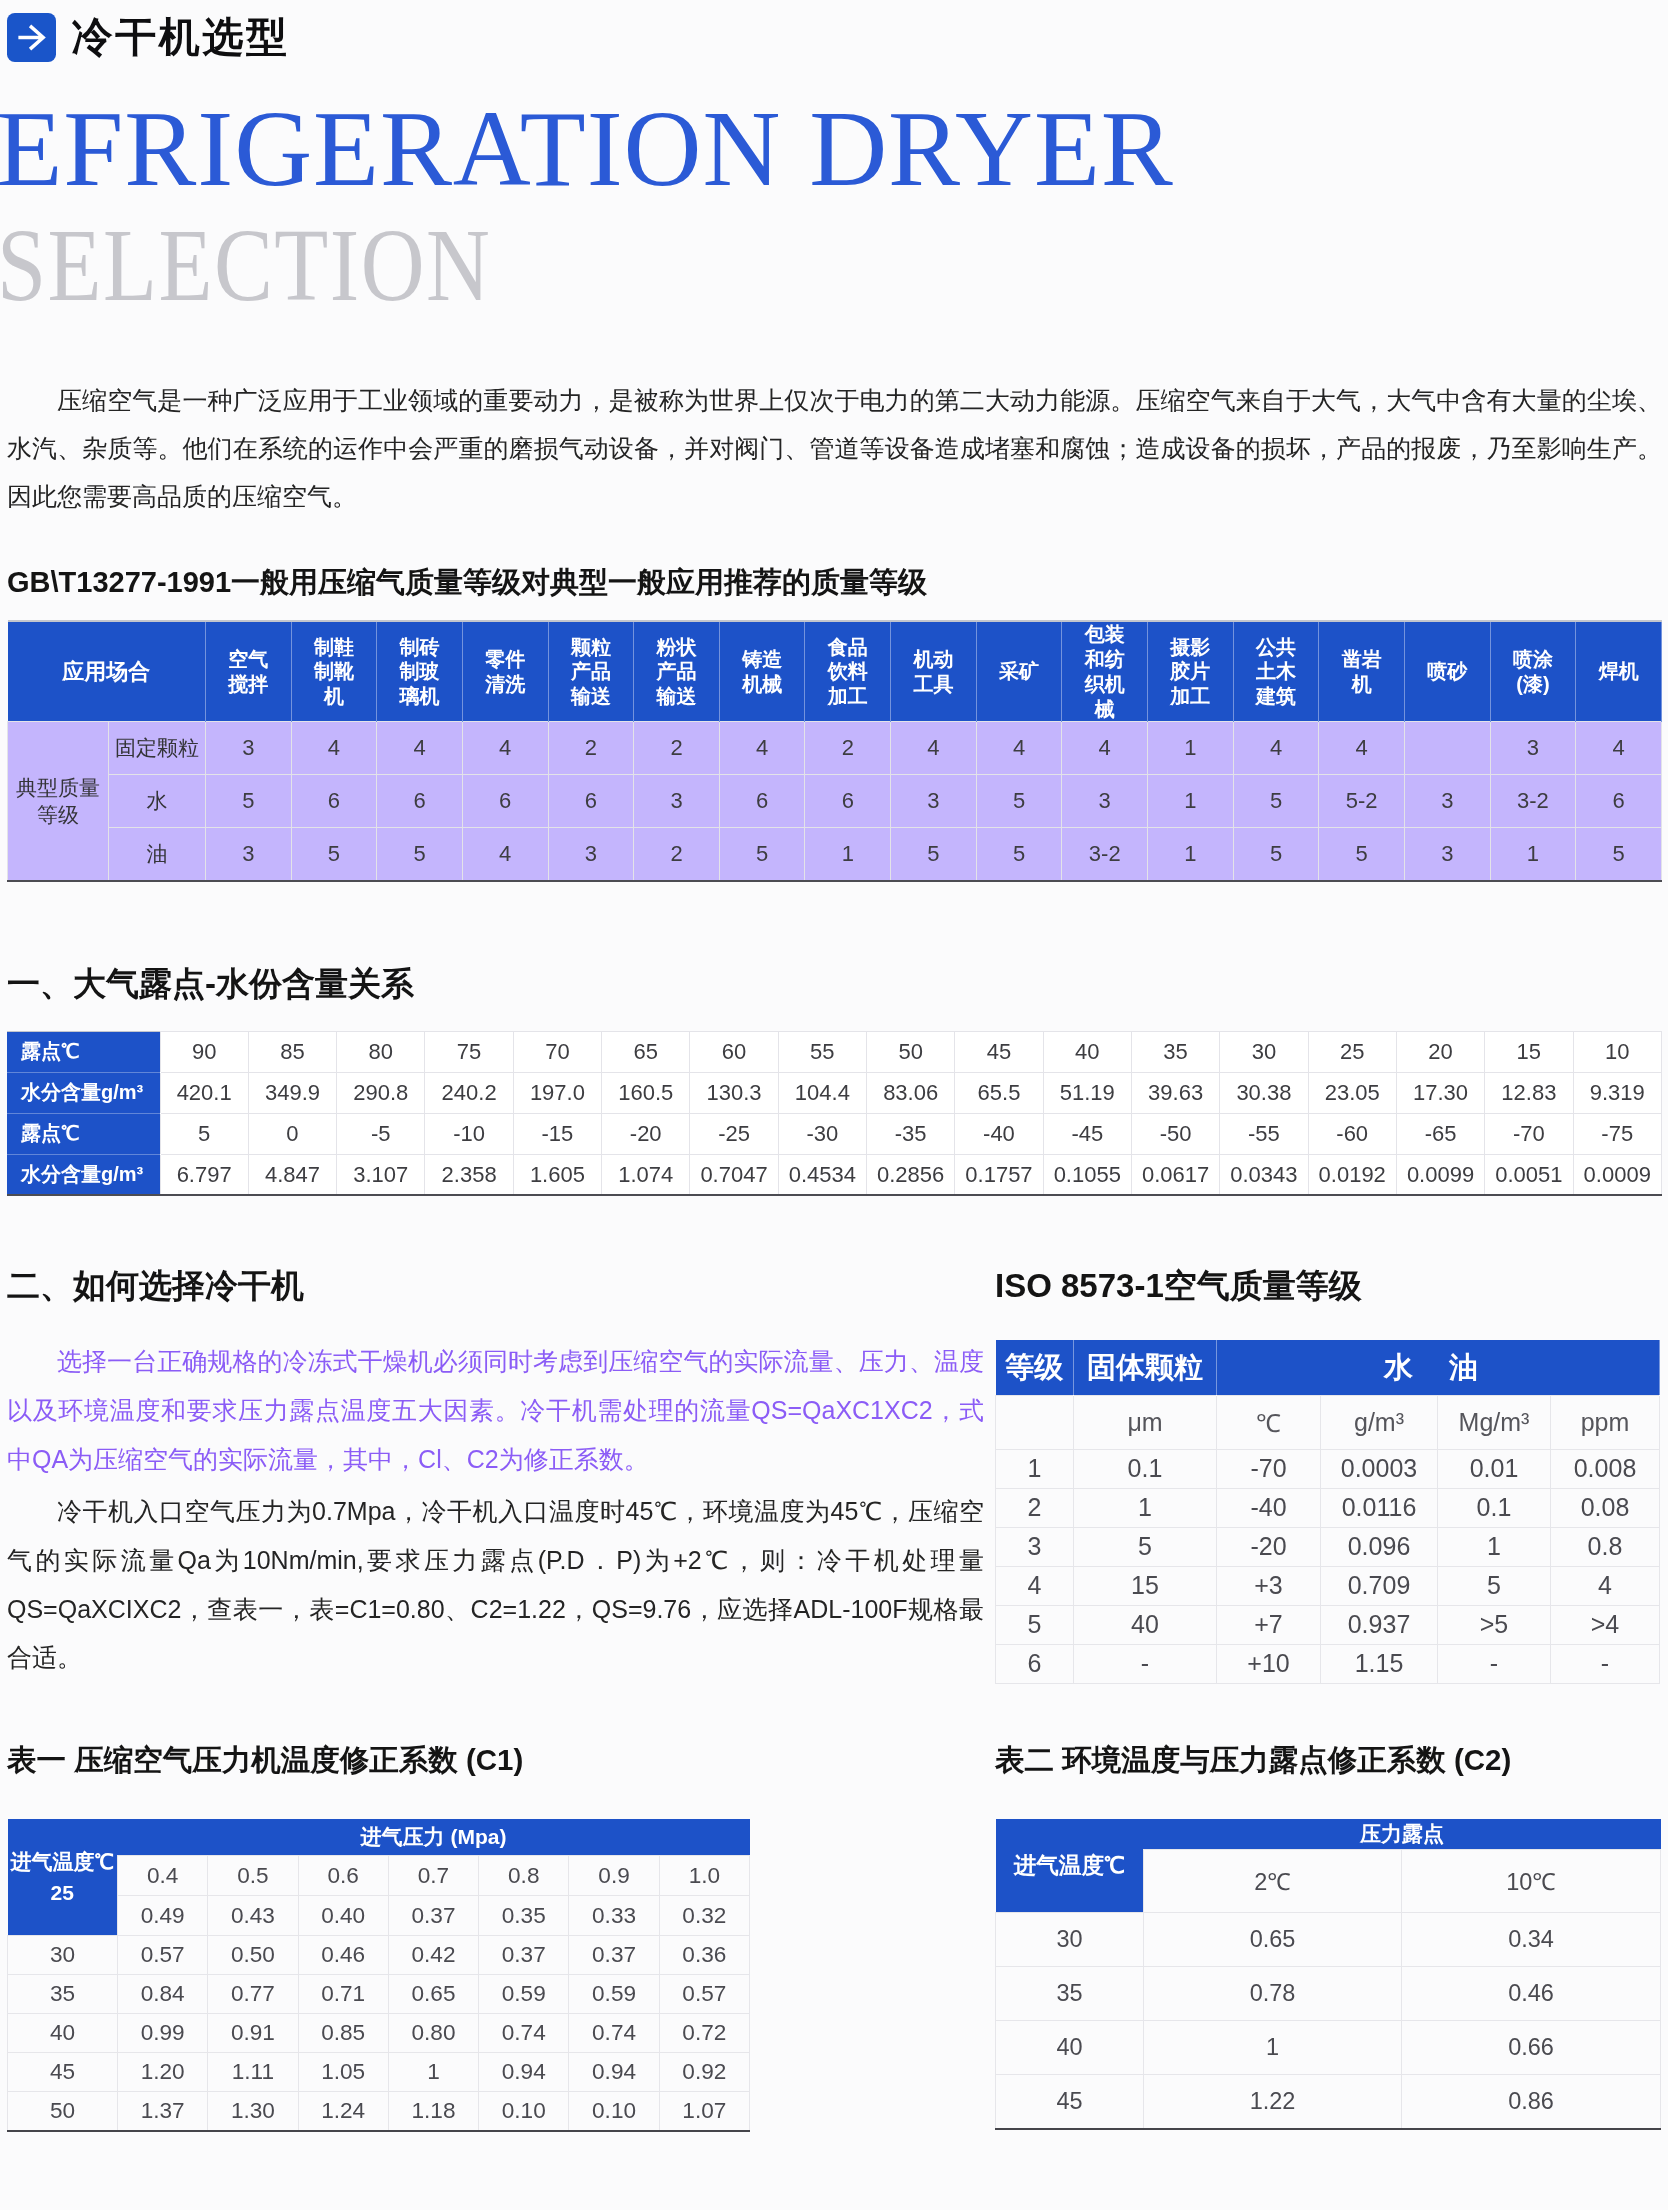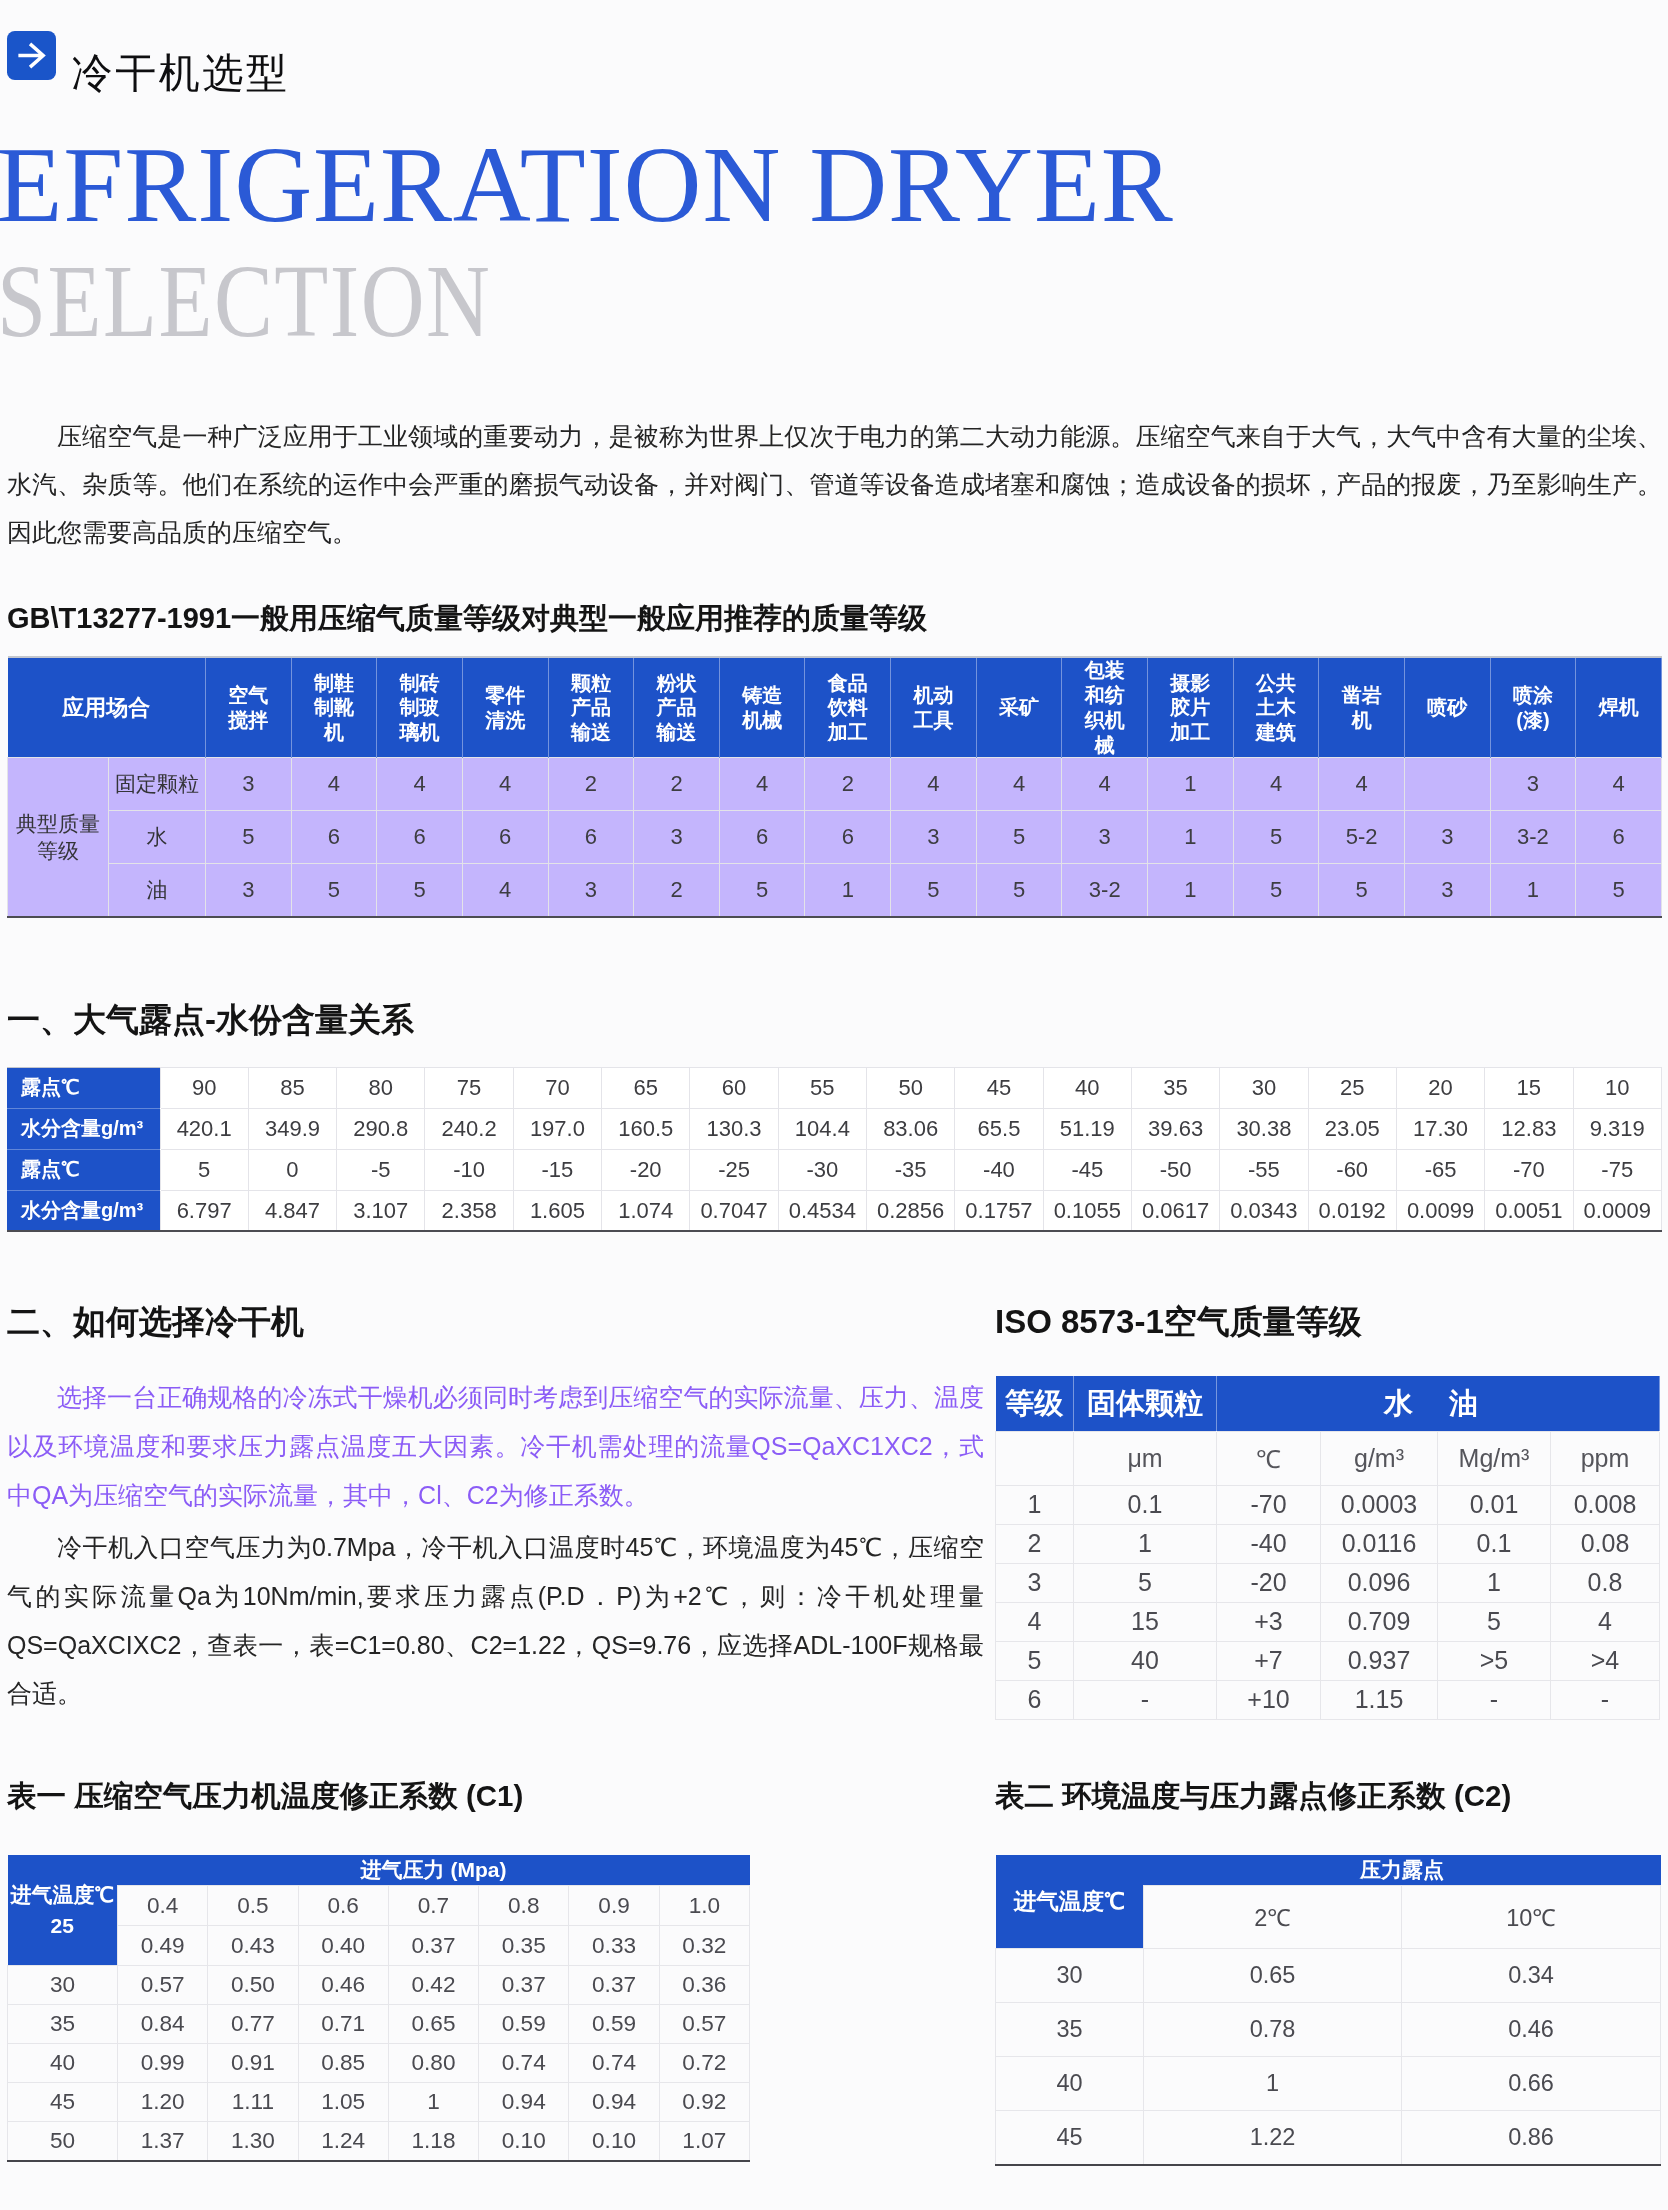--- a/index.html
+++ b/index.html
@@ -8,21 +8,21 @@
     width:1669px; height:2211px; overflow:hidden; position:relative;
     font-family:"Liberation Sans", sans-serif; color:#222;
   }
 
   
   .header-bar { display:flex; align-items:center; gap:15.6px; margin:10.4px 7px 0 7px; }
   .arrow-box {
     width:49px; height:49px; background:#1a55c9; border-radius:7.8px;
     display:flex; align-items:center; justify-content:center; flex:0 0 auto;
   }
-  .header-title { font-size:41px; font-weight:normal; color:#0e0e10; letter-spacing:2.6px;margin-top:36px; }
+  .header-title { font-size:41px; font-weight:bold; color:#0e0e10; letter-spacing:2.6px; }
 
   
   .hero1 {
     margin:26px 0 0 -3.5px; font-family:"Liberation Serif", serif;
     font-size:108px; line-height:1.08; color:#2b5ad6; letter-spacing:0.9px; white-space:nowrap;
   }
   .hero2 {
     margin:1.7px 0 0 -3.5px; font-family:"Liberation Serif", serif;
     font-size:104px; line-height:1.05; color:#c7c7cc; letter-spacing:1.7px;
     transform:scaleX(.85); transform-origin:left; white-space:nowrap;
@@ -75,21 +75,21 @@
   .tbl-iso tr.irow td { height:39px; }
 
   
   .bottom { display:flex; justify-content:space-between; margin:57px 7px 0 7px; }
   .bot-left { flex:0 0 746px; }
   .bot-right { flex:0 0 667px; }
   .bot-heading { font-size:29.5px; font-weight:bold; color:#141414; }
 
   .tbl-c1 { width:743px; margin-top:38px; border-bottom:2.6px solid #45454b; }
   .tbl-c1 .corner-c1 { background:#1d52c8; color:#fff; font-weight:bold; font-size:21px; line-height:1.5; }
-  .tbl-c1 th.band { height:31px; font-size:21px; }
+  .tbl-c1 th.band { height:37px; font-size:21px; }
   .tbl-c1 tr.prow td { height:40px; font-size:22.6px; color:#4a4a50; border:0.9px solid #e6e6ea; }
   .tbl-c1 tr.drow td { height:39px; font-size:22.6px; color:#4a4a50; border:0.9px solid #e6e6ea; }
   .tbl-c1 td.temp { color:#56565c; }
 
   .tbl-c2 { width:665px; margin-top:38px; border-bottom:2.6px solid #45454b; }
   .tbl-c2 .corner-c2 { background:#1d52c8; color:#fff; font-weight:bold; font-size:22.6px; }
   .tbl-c2 th.band { height:31px; font-size:21px; }
   .tbl-c2 tr.subrow td { height:63px; font-size:23.5px; color:#4a4a50; border:0.9px solid #e6e6ea; }
   .tbl-c2 tr.drow td { height:54px; font-size:23.5px; color:#4a4a50; border:0.9px solid #e6e6ea; }
   .tbl-c2 td.temp { color:#56565c; }

